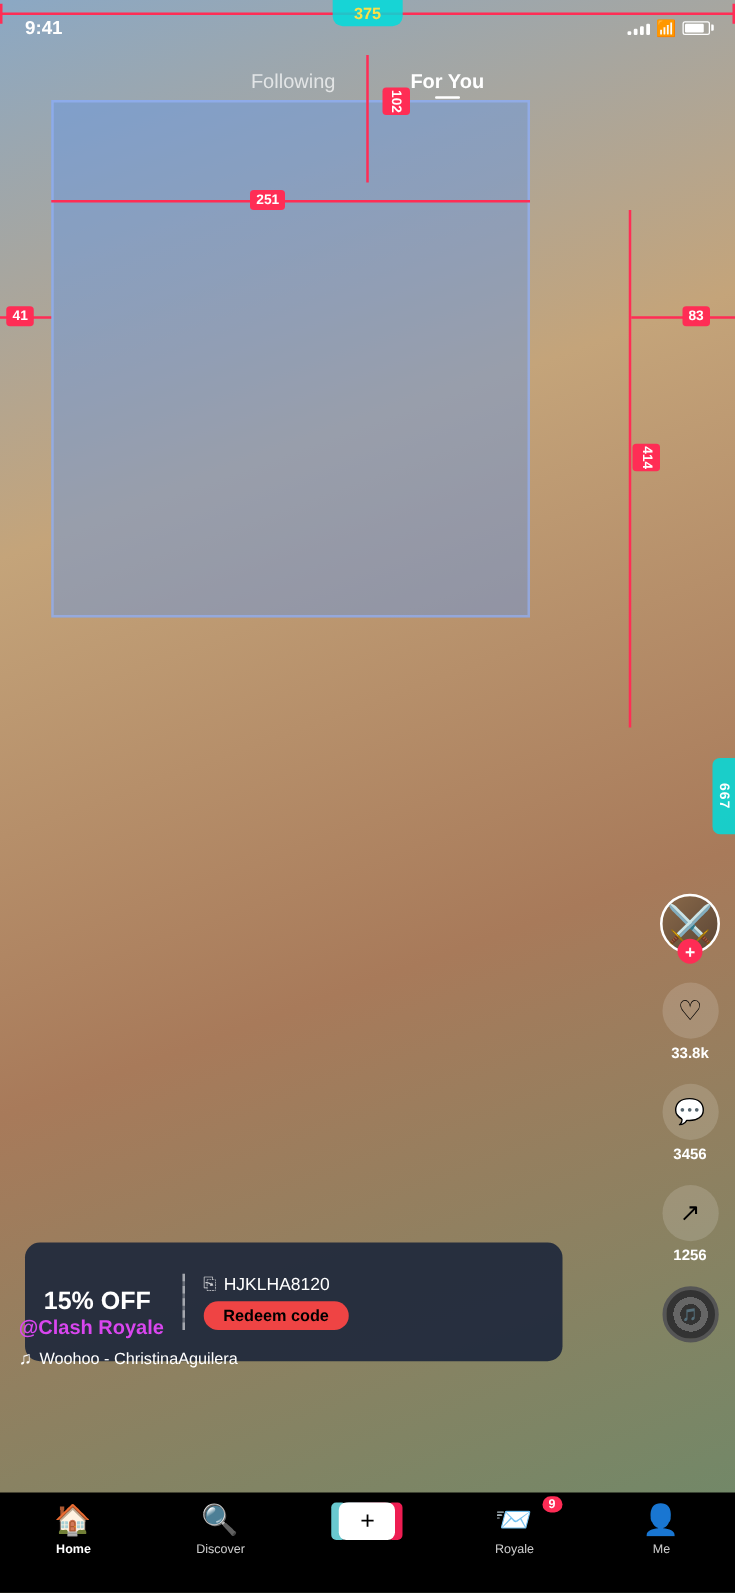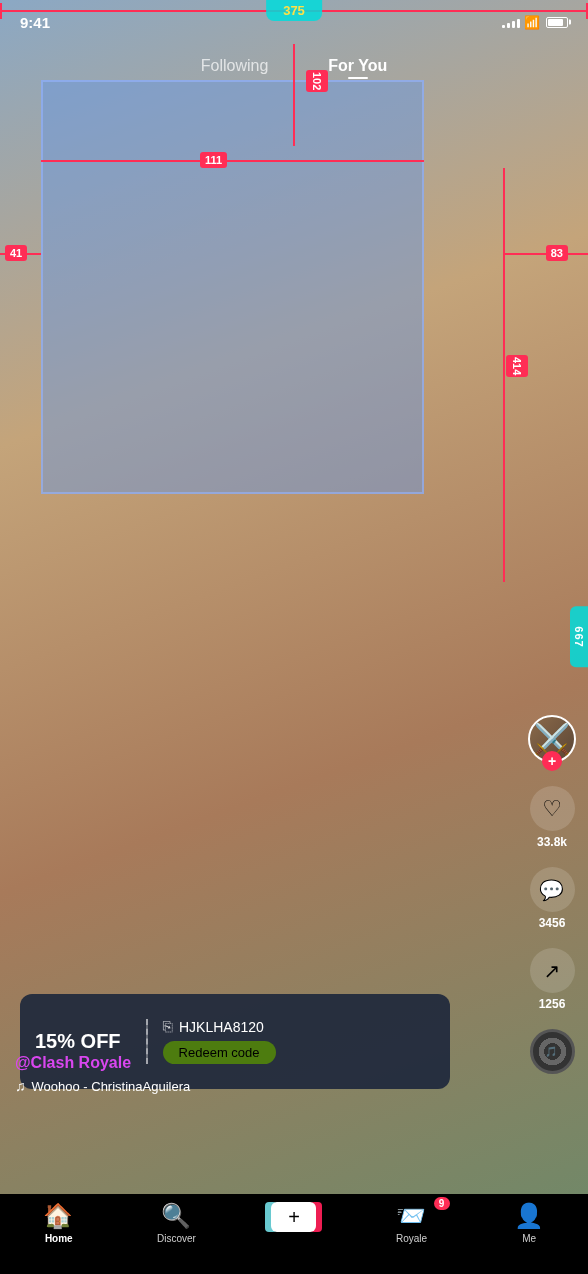--- a/index.html
+++ b/index.html
@@ -171,27 +171,27 @@
       align-items: center;
       gap: 6px;
       color: #fff;
       font-size: 14px;
     }
     .copy-icon {
       font-size: 13px;
       opacity: 0.8;
     }
     .redeem-btn {
-      background: #4d7c0f;
+      background: #ef4444;
       color: #000;
       border: none;
       border-radius: 20px;
       padding: 4px 16px;
       font-size: 13px;
-      font-weight: 400;
+      font-weight: 700;
       cursor: pointer;
     }
 
     
     .right-sidebar {
       position: absolute;
       right: 12px;
       bottom: 200px;
       display: flex;
       flex-direction: column;
@@ -511,21 +511,21 @@
   <span>83</span>
 </div>
 
 <div style="position:absolute;top:44px;left:50%;width:2px;height:102px;background:#ff2d55;z-index:22;transform:translateX(-50%);"></div>
 <div class="measure-label" style="top:70px;left:52%;writing-mode:vertical-rl;">
   <span>102</span>
 </div>
 
 <div style="position:absolute;top:160px;left:41px;width:383px;height:2px;background:#ff2d55;z-index:22;"></div>
 <div class="measure-label" style="top:152px;left:200px;">
-  <span>111</span>
+  <span>251</span>
 </div>
 
 <div style="position:absolute;top:168px;right:83px;width:2px;height:414px;background:#ff2d55;z-index:22;"></div>
 <div class="measure-label" style="top:355px;right:60px;writing-mode:vertical-rl;">
   <span>414</span>
 </div>
 
 <div class="coupon-bar">
   <span class="coupon-discount">15% OFF</span>
   <div class="coupon-divider"></div>

